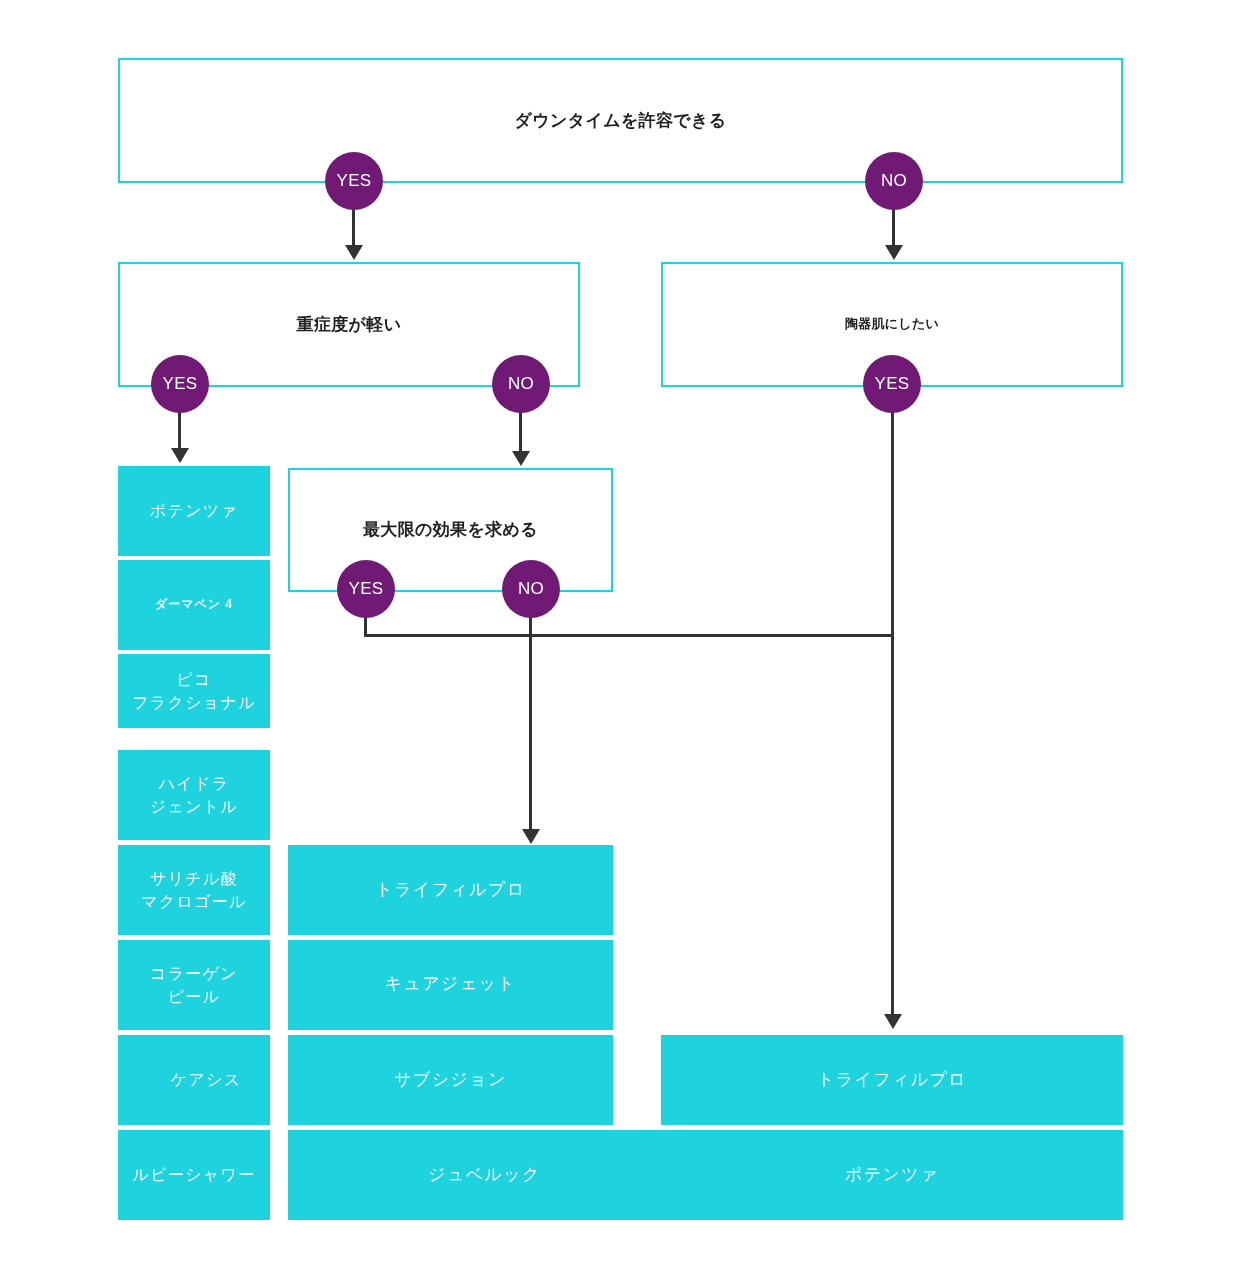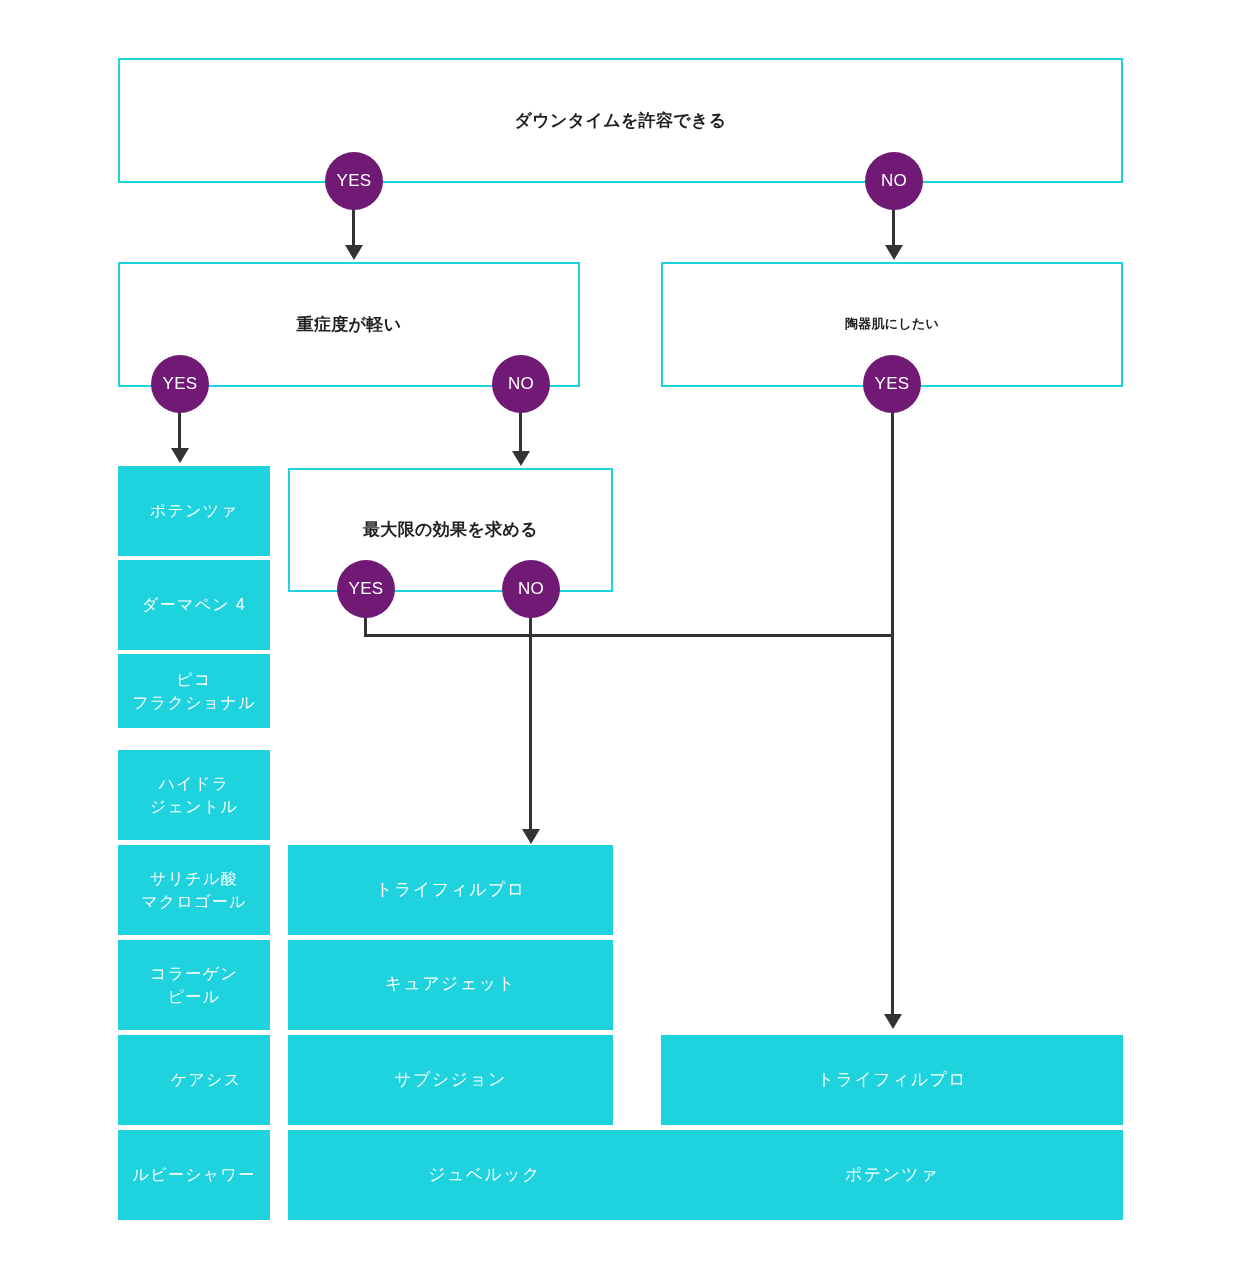--- a/index.html
+++ b/index.html
@@ -150,21 +150,21 @@
 
   <div class="vline" style="left:364px; top:616px; height:21px;"></div>
   <div class="hline" style="left:364px; top:634px; width:530px;"></div>
 
   <div class="vline" style="left:529px; top:616px; height:218px;"></div>
   <div class="arrowhead" style="left:522px; top:829px;"></div>
 
   <div class="rbox" style="left:118px; top:466px; width:152px; height:90px; font-size:16px;">
     <span class="rlabel">ポテンツァ</span>
   </div>
-  <div class="rbox" style="left:118px; top:560px; width:152px; height:90px; font-size:16px;">
+  <div class="rbox" style="left:118px; top:560px; width:152px; height:90px; font-size:12px;font-weight:bold;">
     <span class="rlabel">ダーマペン 4</span>
   </div>
   <div class="rbox" style="left:118px; top:654px; width:152px; height:74px; font-size:16px;">
     <span class="rlabel">ピコ
 フラクショナル</span>
   </div>
   <div class="rbox" style="left:118px; top:750px; width:152px; height:90px; font-size:16px;">
     <span class="rlabel">ハイドラ
 ジェントル</span>
   </div>

